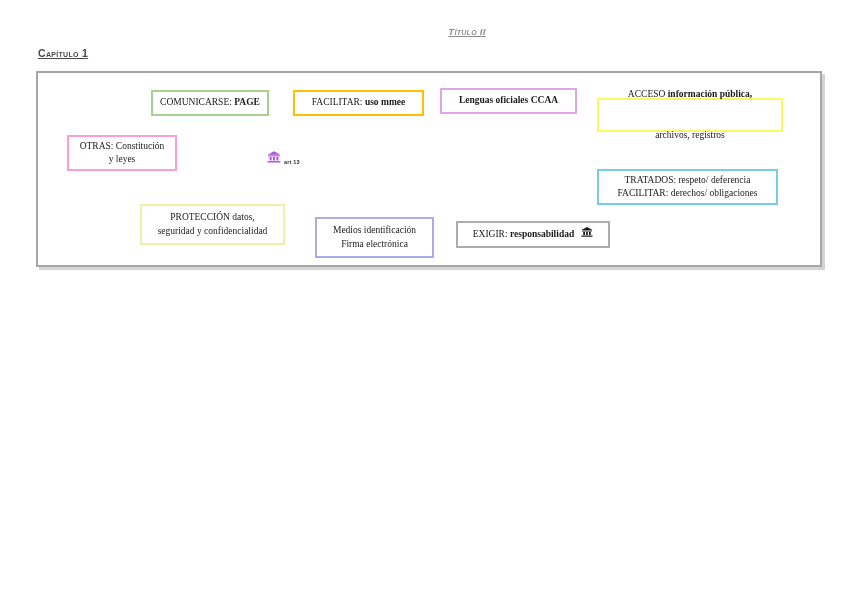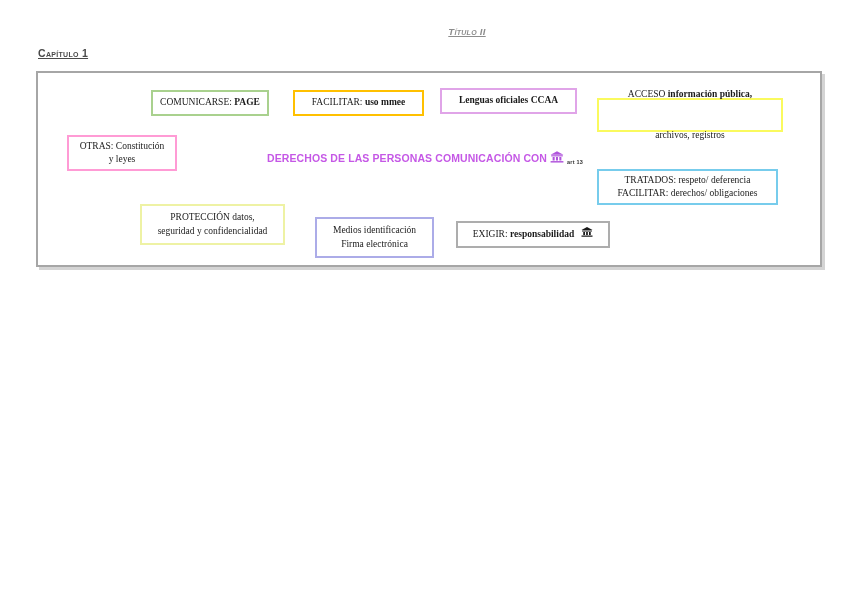--- a/index.html
+++ b/index.html
@@ -74,21 +74,20 @@
   <span><span>ACCESO </span><b>información pública,</b></span>
   <span>archivos, registros</span>
 </div>
 
 <div class="node" id="box-otras" style="border-color: rgb(255, 155, 213);">
   <span>OTRAS: Constitución</span>
   <span>y leyes</span>
 </div>
 
 <div class="heading" style="color: rgb(197, 88, 230);">
-  <span>DERECHOS DE LAS PERSONAS COMUNICACIÓN CON</span>
   <span class="bank-icon" style="color: rgb(176, 84, 220);">
     <svg width="14" height="12" viewBox="0 0 24 20" fill="currentColor" aria-hidden="true">
       <polygon points="12,0 23,6 1,6"></polygon>
       <rect x="2" y="7" width="20" height="2"></rect>
       <rect x="4.5" y="10" width="3.5" height="6"></rect>
       <rect x="10.2" y="10" width="3.5" height="6"></rect>
       <rect x="16" y="10" width="3.5" height="6"></rect>
       <rect x="1" y="17" width="22" height="2.5"></rect>
     </svg>
   </span>

